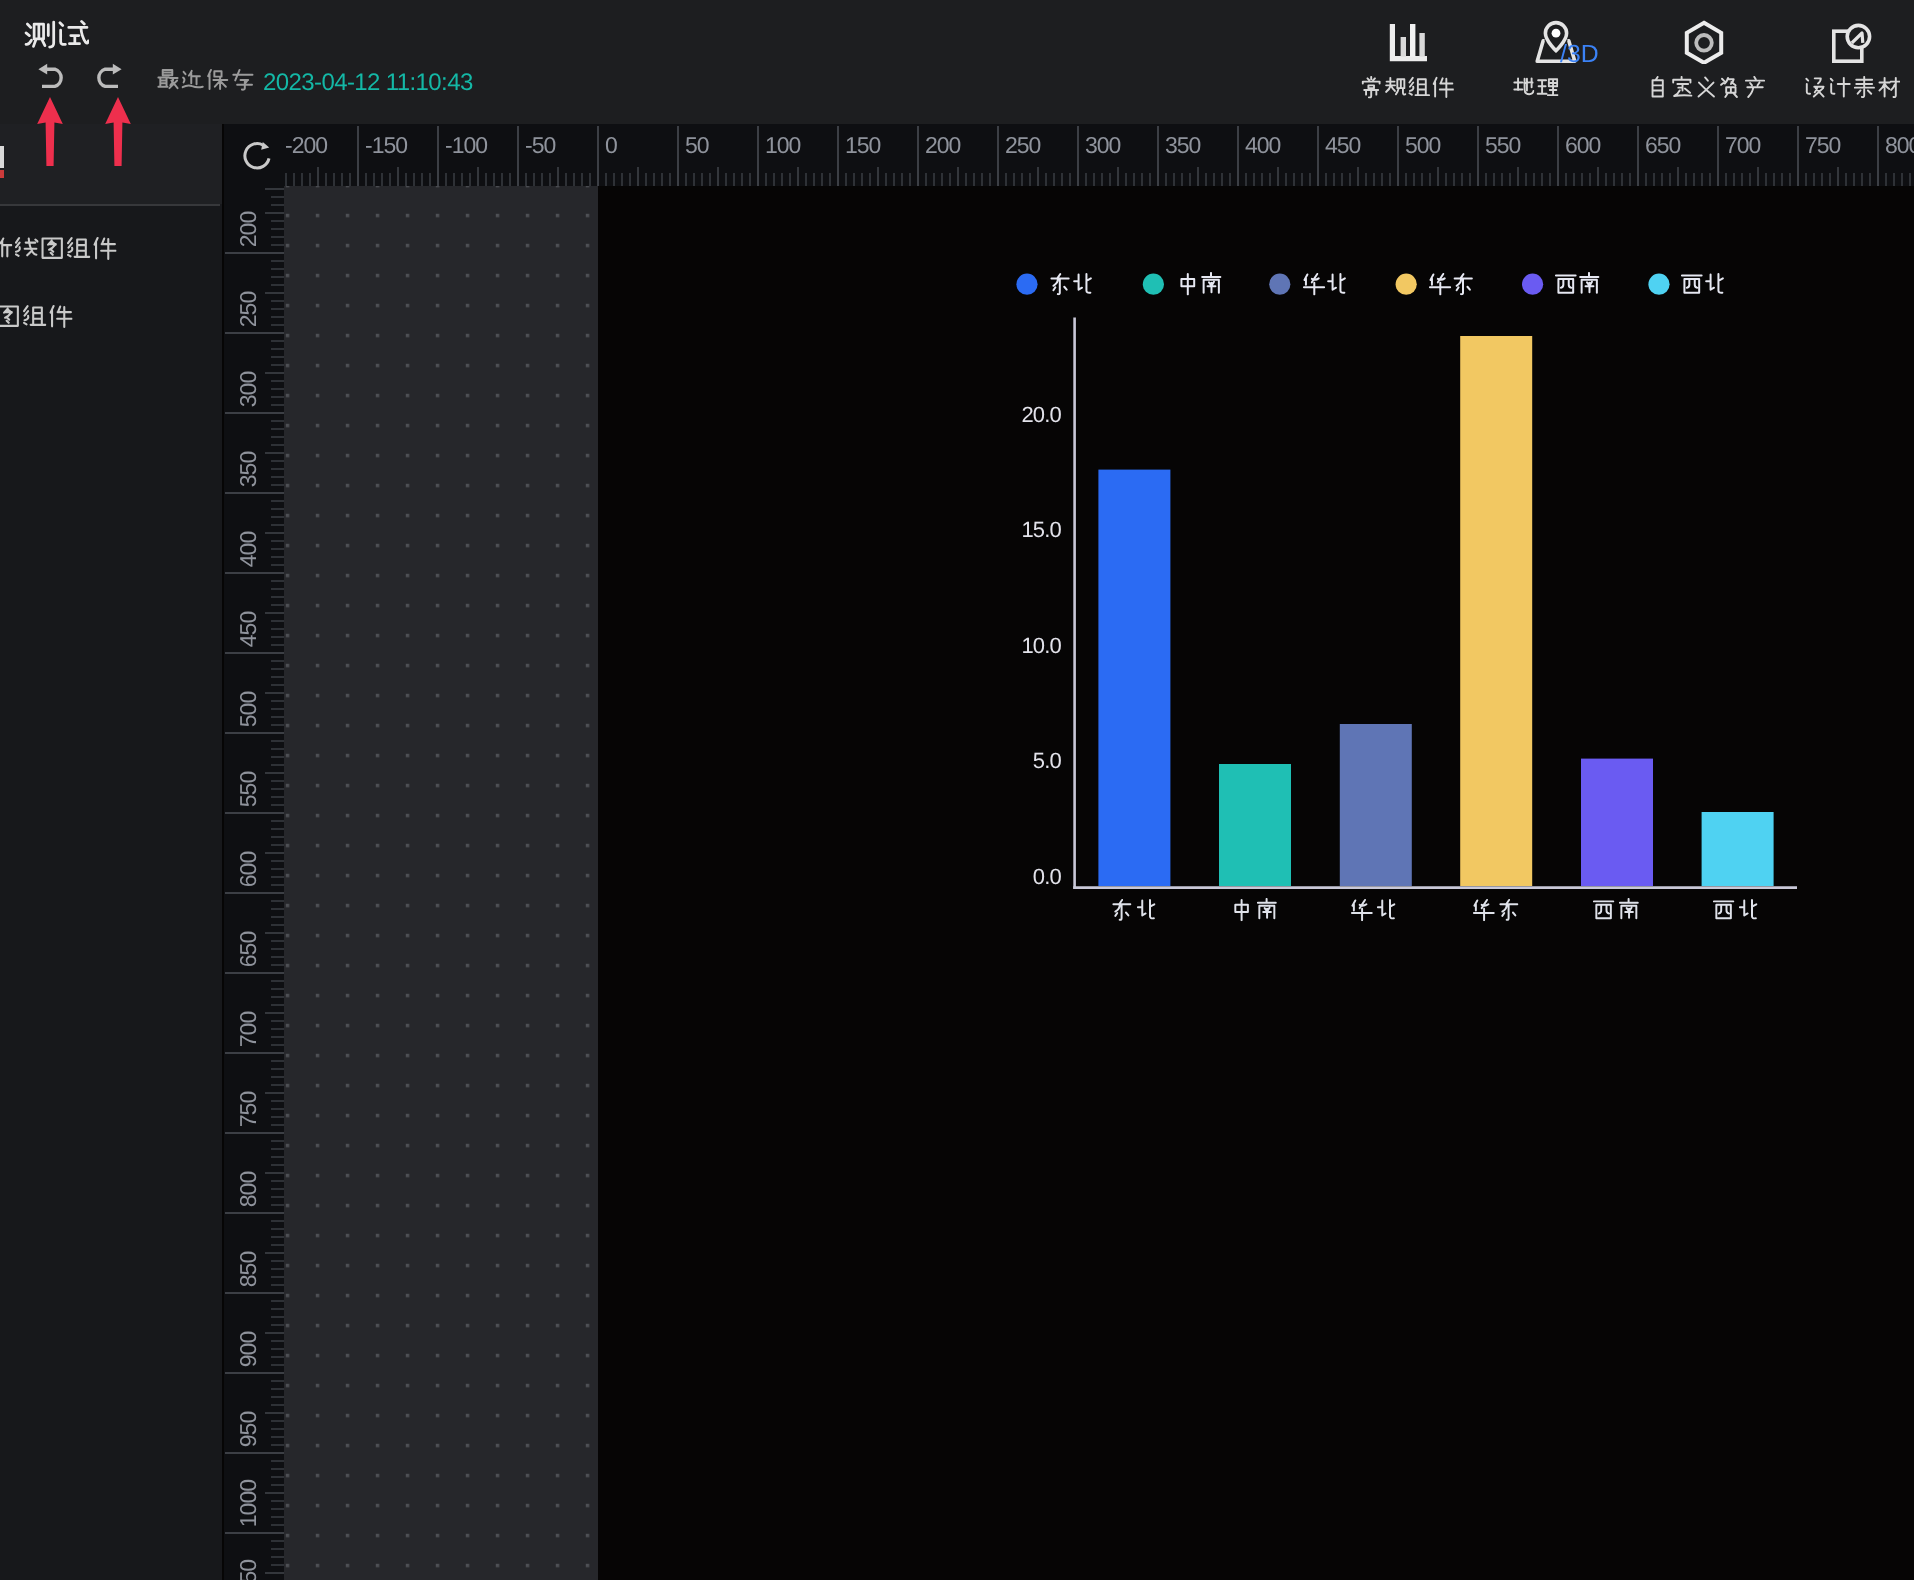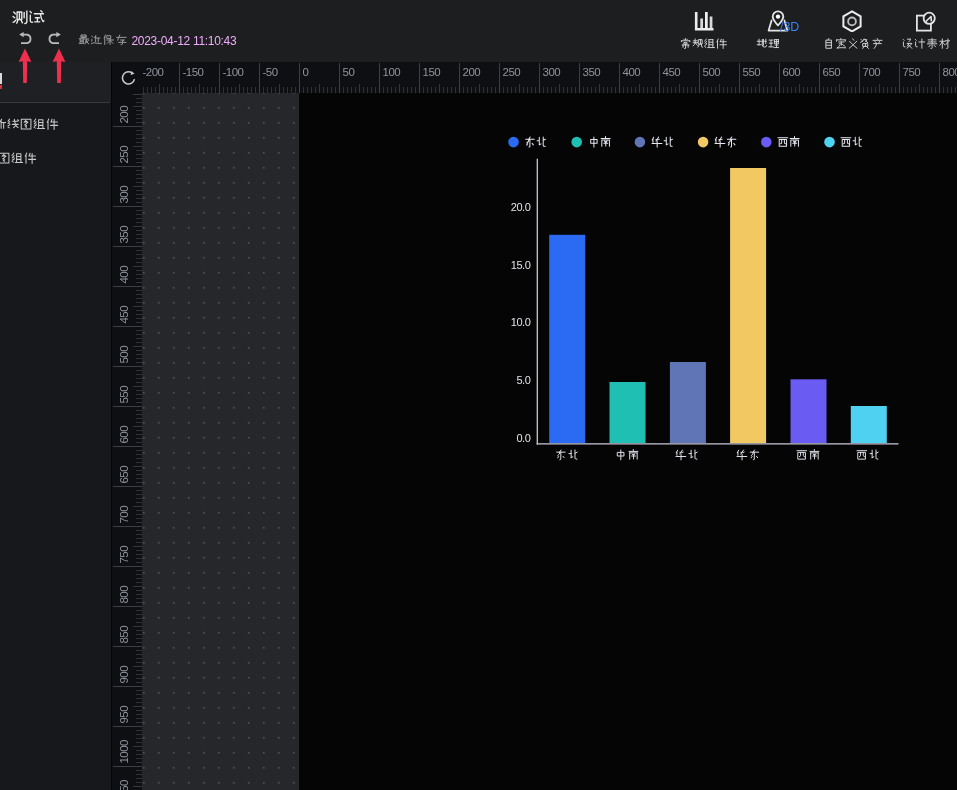--- a/index.html
+++ b/index.html
@@ -605,21 +605,21 @@
 <svg style="position:absolute;left:12.0px;top:8.8px;color:#e9e9e9;overflow:visible" width="32.6" height="16.2">
       <use href="#g0" x="0.0" y="0" width="16.2" height="16.2"></use>
       <use href="#g1" x="16.3" y="0" width="16.2" height="16.2"></use>
     </svg>
 <svg style="position:absolute;left:77.5px;top:34.3px;color:#9b9b9b;overflow:visible" width="50.2" height="11.5">
       <use href="#g2" x="0.0" y="0" width="11.5" height="11.5"></use>
       <use href="#g3" x="12.6" y="0" width="11.5" height="11.5"></use>
       <use href="#g4" x="25.1" y="0" width="11.5" height="11.5"></use>
       <use href="#g5" x="37.7" y="0" width="11.5" height="11.5"></use>
     </svg>
-<div class="abs" style="left:131.5px;top:33.5px;font-size:12px;letter-spacing:-0.3px;color:#f0abfc">2023-04-12 11:10:43</div>
+<div class="abs" style="left:131.5px;top:33.5px;font-size:12px;letter-spacing:-0.3px;color:#14b8a6">2023-04-12 11:10:43</div>
 <svg style="position:absolute;left:679.9px;top:38.2px;color:#d6d6d6;overflow:visible" width="47.6" height="11.2">
       <use href="#g6" x="0.0" y="0" width="11.2" height="11.2"></use>
       <use href="#g7" x="11.9" y="0" width="11.2" height="11.2"></use>
       <use href="#g8" x="23.8" y="0" width="11.2" height="11.2"></use>
       <use href="#g9" x="35.7" y="0" width="11.2" height="11.2"></use>
     </svg>
 <svg style="position:absolute;left:756.1px;top:38.2px;color:#d6d6d6;overflow:visible" width="23.8" height="11.2">
       <use href="#g10" x="0.0" y="0" width="11.2" height="11.2"></use>
       <use href="#g11" x="11.9" y="0" width="11.2" height="11.2"></use>
     </svg>

